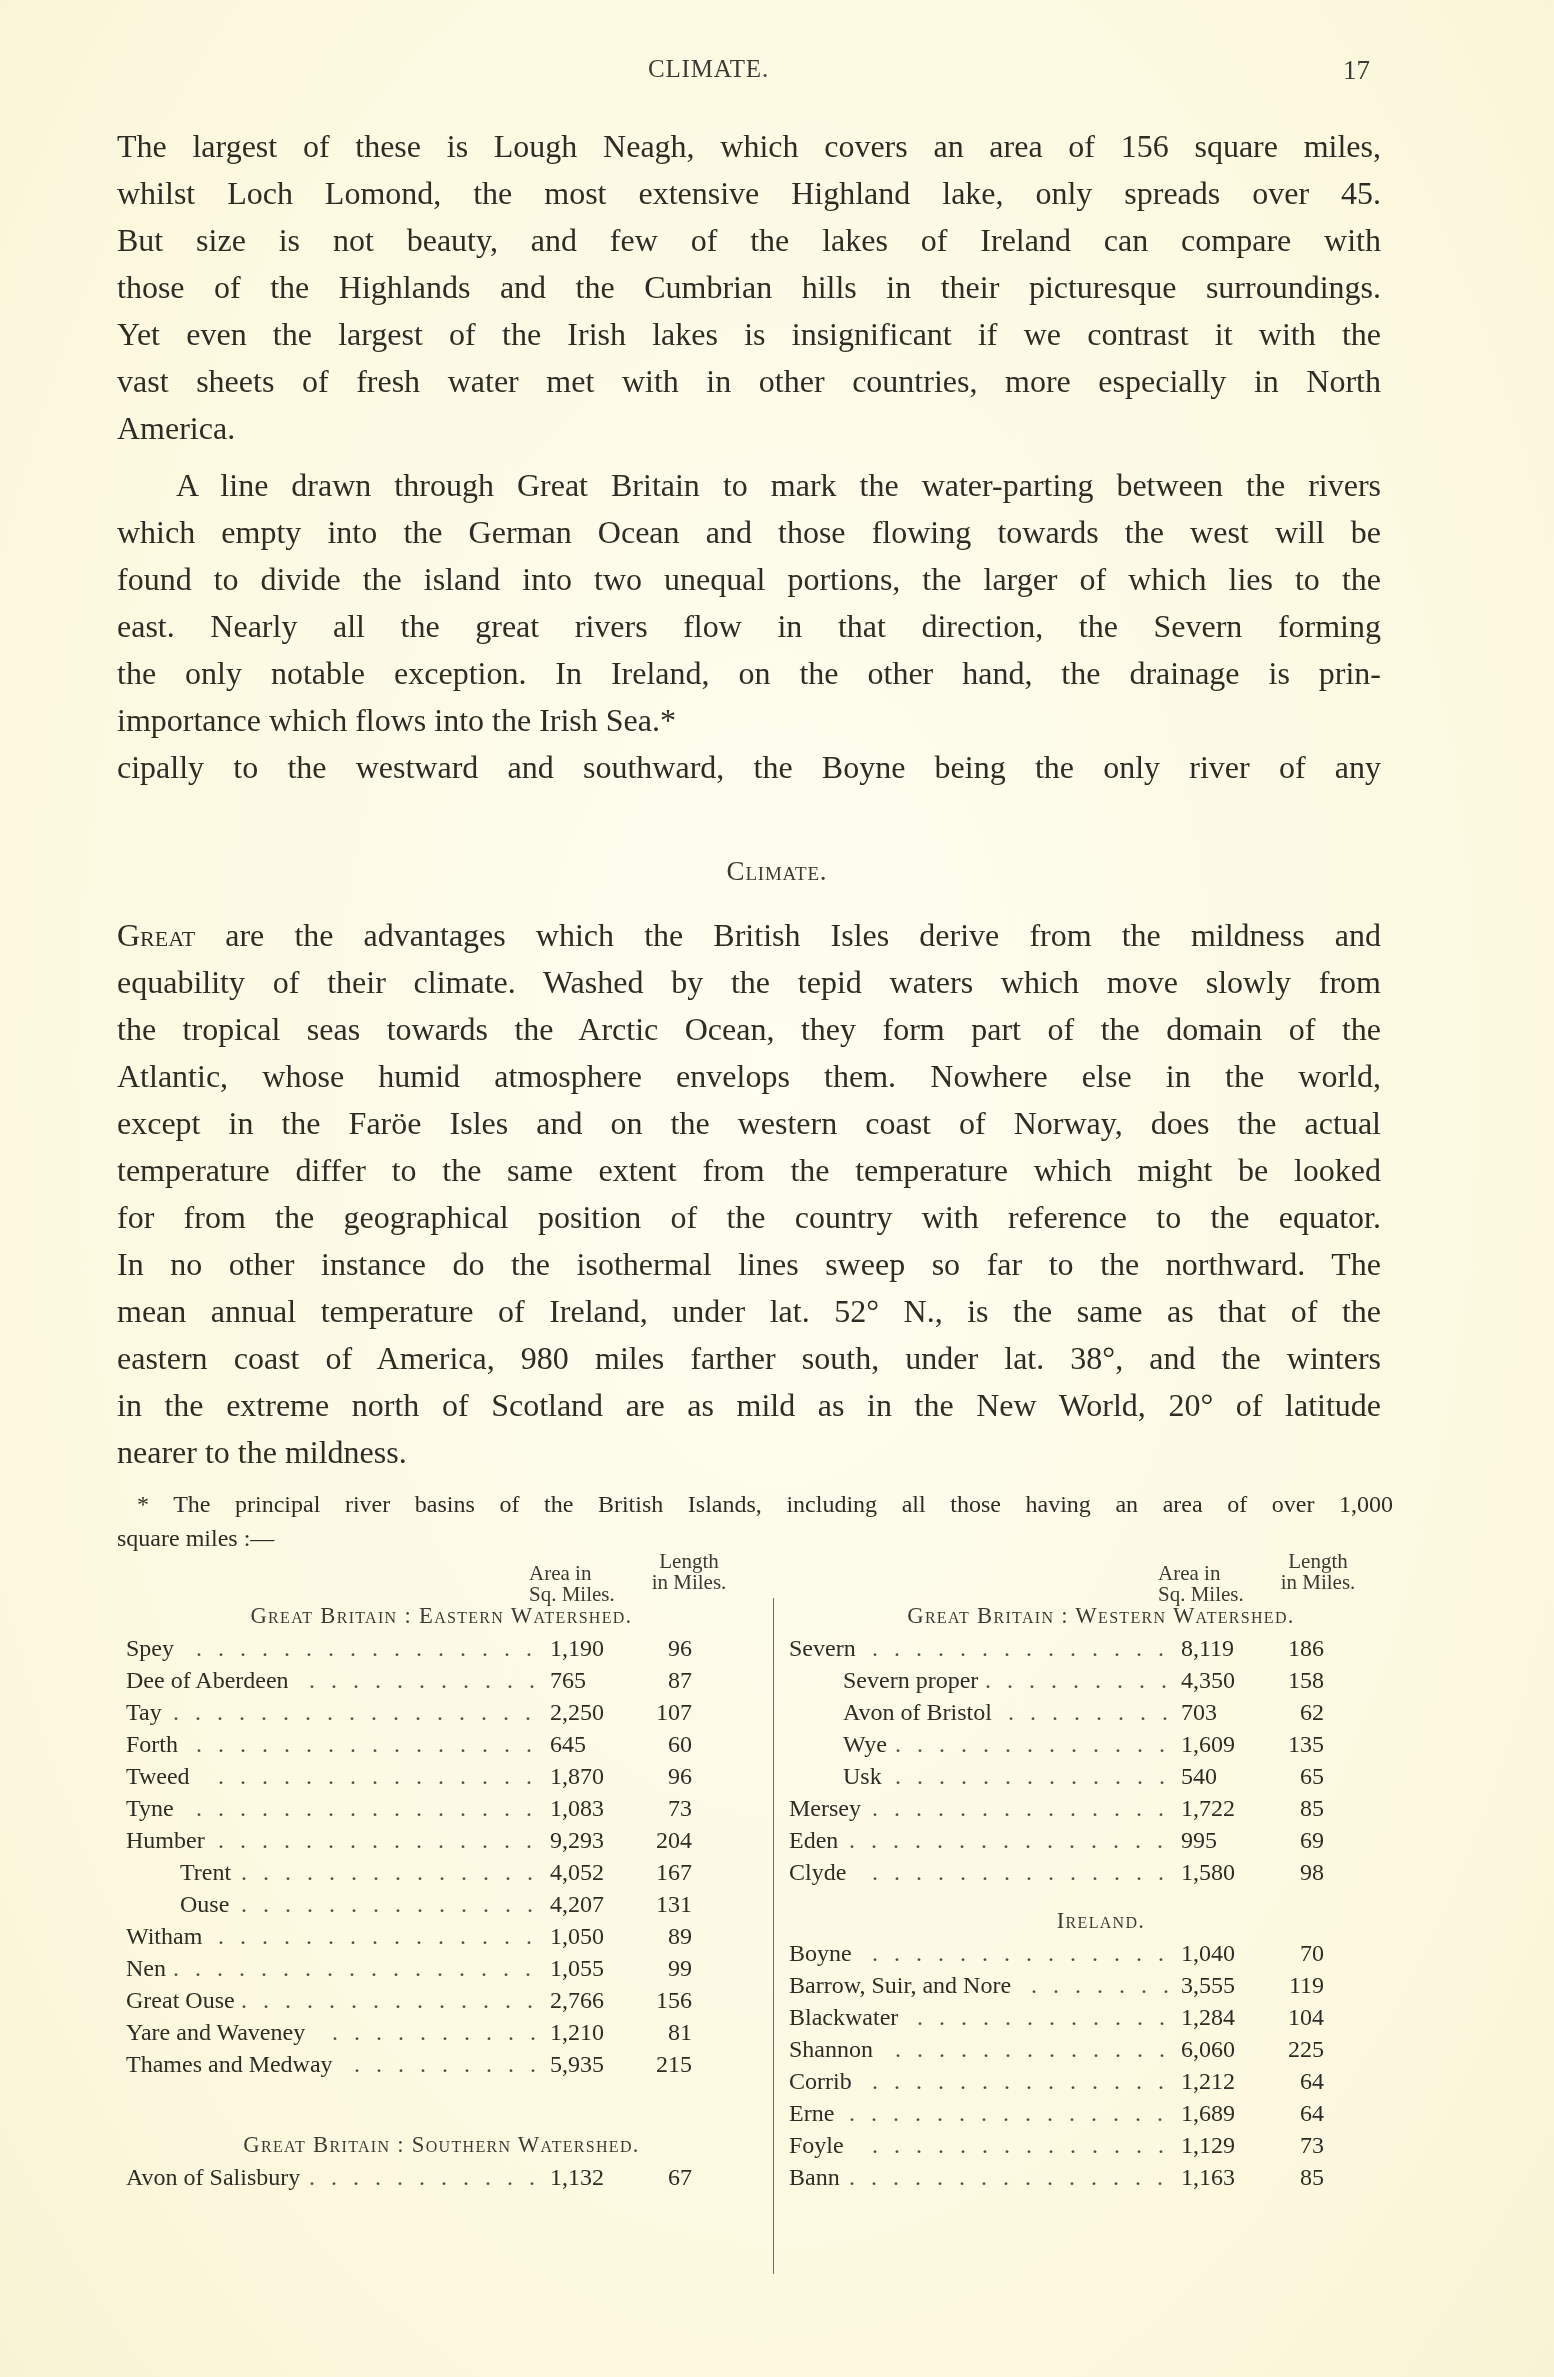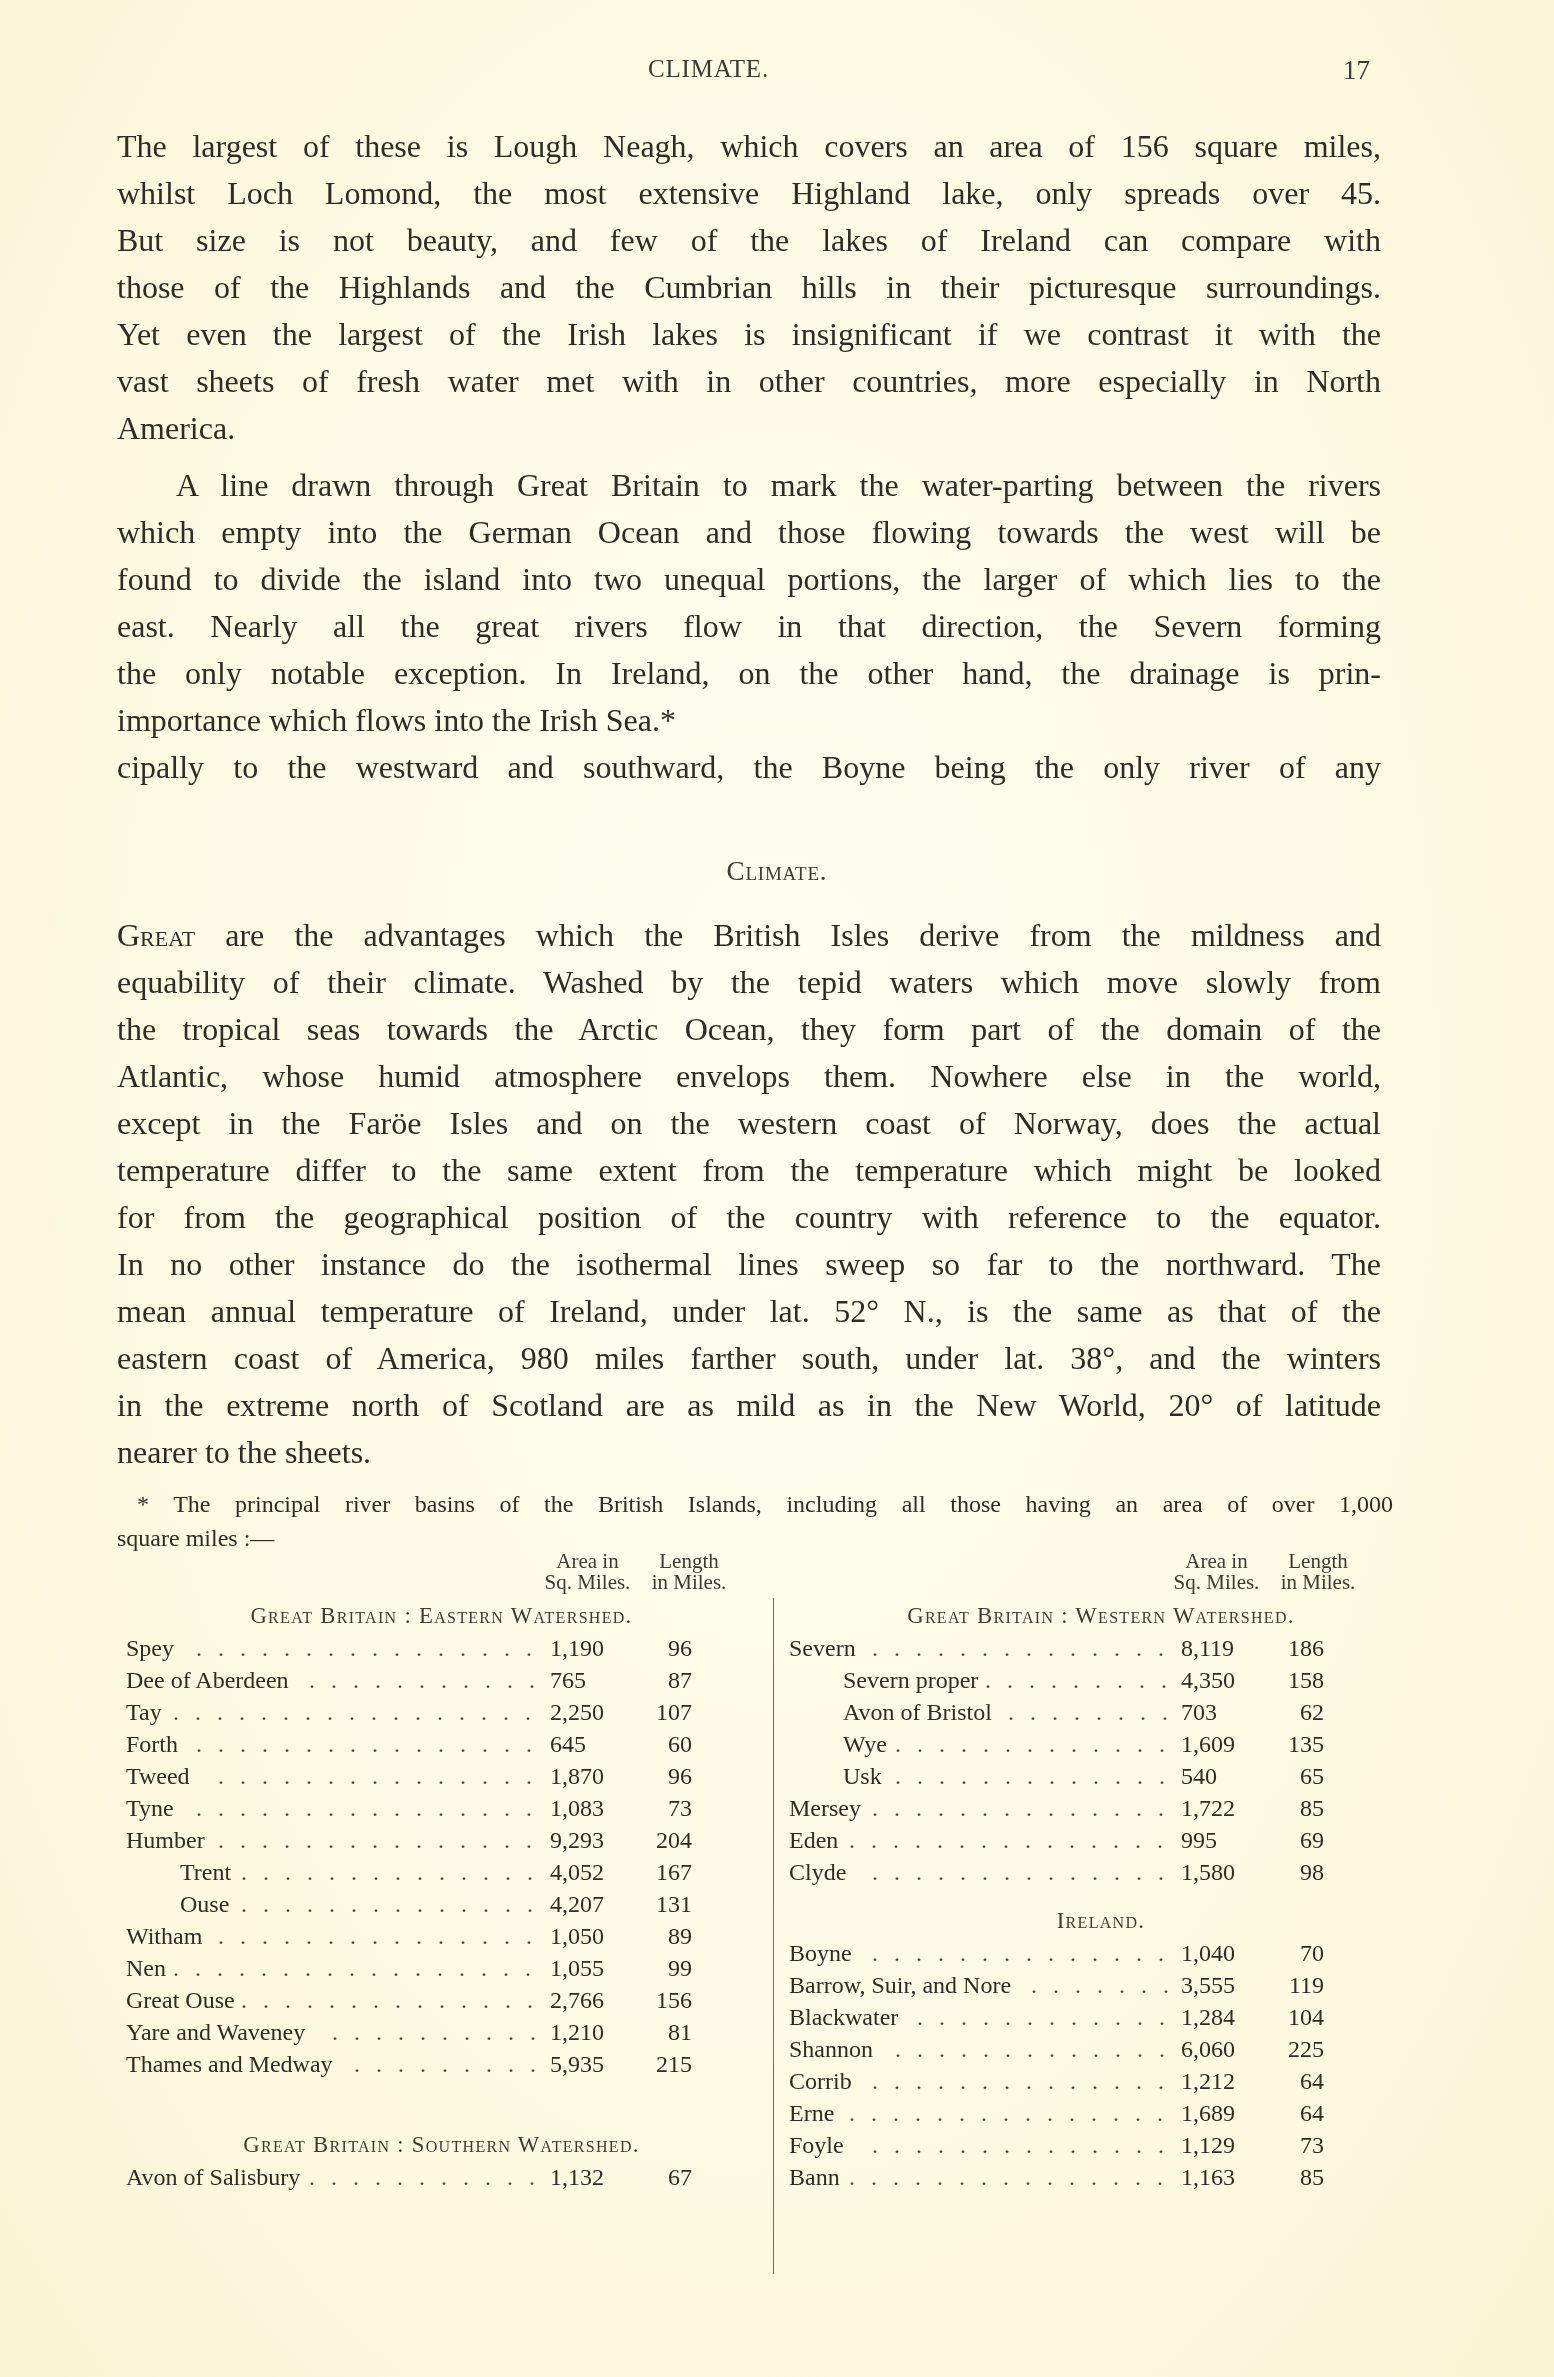--- a/index.html
+++ b/index.html
@@ -120,22 +120,21 @@
     #col-right { left: 789px; top: 1551px; width: 624px; }
     .col-head {
       position: relative;
       height: 49px;
       font-size: 21px;
       line-height: 21px;
       color: #3b3a33;
     }
     .col-head .h-area {
       position: absolute;
-      top: 0;
-      text-align: center;
+      top: 12px;
       width: 117px;
     }
     .col-head .h-len {
       position: absolute;
       top: 0;
       text-align: center;
       width: 92px;
     }
     #col-left .h-area { left: 403px; }
     #col-left .h-len  { left: 517px; }
@@ -233,21 +232,21 @@
     <span class="line" style="display: block;"><span style="white-space: nowrap; word-spacing: 0px;">equability of their climate. Washed by the tepid waters which move slowly from</span></span>
     <span class="line" style="display: block;"><span style="white-space: nowrap; word-spacing: 0px;">the tropical seas towards the Arctic Ocean, they form part of the domain of the</span></span>
     <span class="line" style="display: block;"><span style="white-space: nowrap; word-spacing: 0px;">Atlantic, whose humid atmosphere envelops them. Nowhere else in the world,</span></span>
     <span class="line" style="display: block;"><span style="white-space: nowrap; word-spacing: 0px;">except in the Faröe Isles and on the western coast of Norway, does the actual</span></span>
     <span class="line" style="display: block;"><span style="white-space: nowrap; word-spacing: 0px;">temperature differ to the same extent from the temperature which might be looked</span></span>
     <span class="line" style="display: block;"><span style="white-space: nowrap; word-spacing: 0px;">for from the geographical position of the country with reference to the equator.</span></span>
     <span class="line" style="display: block;"><span style="white-space: nowrap; word-spacing: 0px;">In no other instance do the isothermal lines sweep so far to the northward. The</span></span>
     <span class="line" style="display: block;"><span style="white-space: nowrap; word-spacing: 0px;">mean annual temperature of Ireland, under lat. 52° N., is the same as that of the</span></span>
     <span class="line" style="display: block;"><span style="white-space: nowrap; word-spacing: 0px;">eastern coast of America, 980 miles farther south, under lat. 38°, and the winters</span></span>
     <span class="line" style="display: block;"><span style="white-space: nowrap; word-spacing: 0px;">in the extreme north of Scotland are as mild as in the New World, 20° of latitude</span></span>
-    <span class="line last">nearer to the sheets.</span>
+    <span class="line last">nearer to the mildness.</span>
   </div>
 
   <div class="footnote">
     <span class="fn-line1"><span style="white-space: nowrap; word-spacing: 0px;">* The principal river basins of the British Islands, including all those having an area of over 1,000</span></span>
     <span class="fn-line2">square miles :—</span>
   </div>
 
   <div class="divider"></div>
 
   <div class="table-col" id="col-left">

